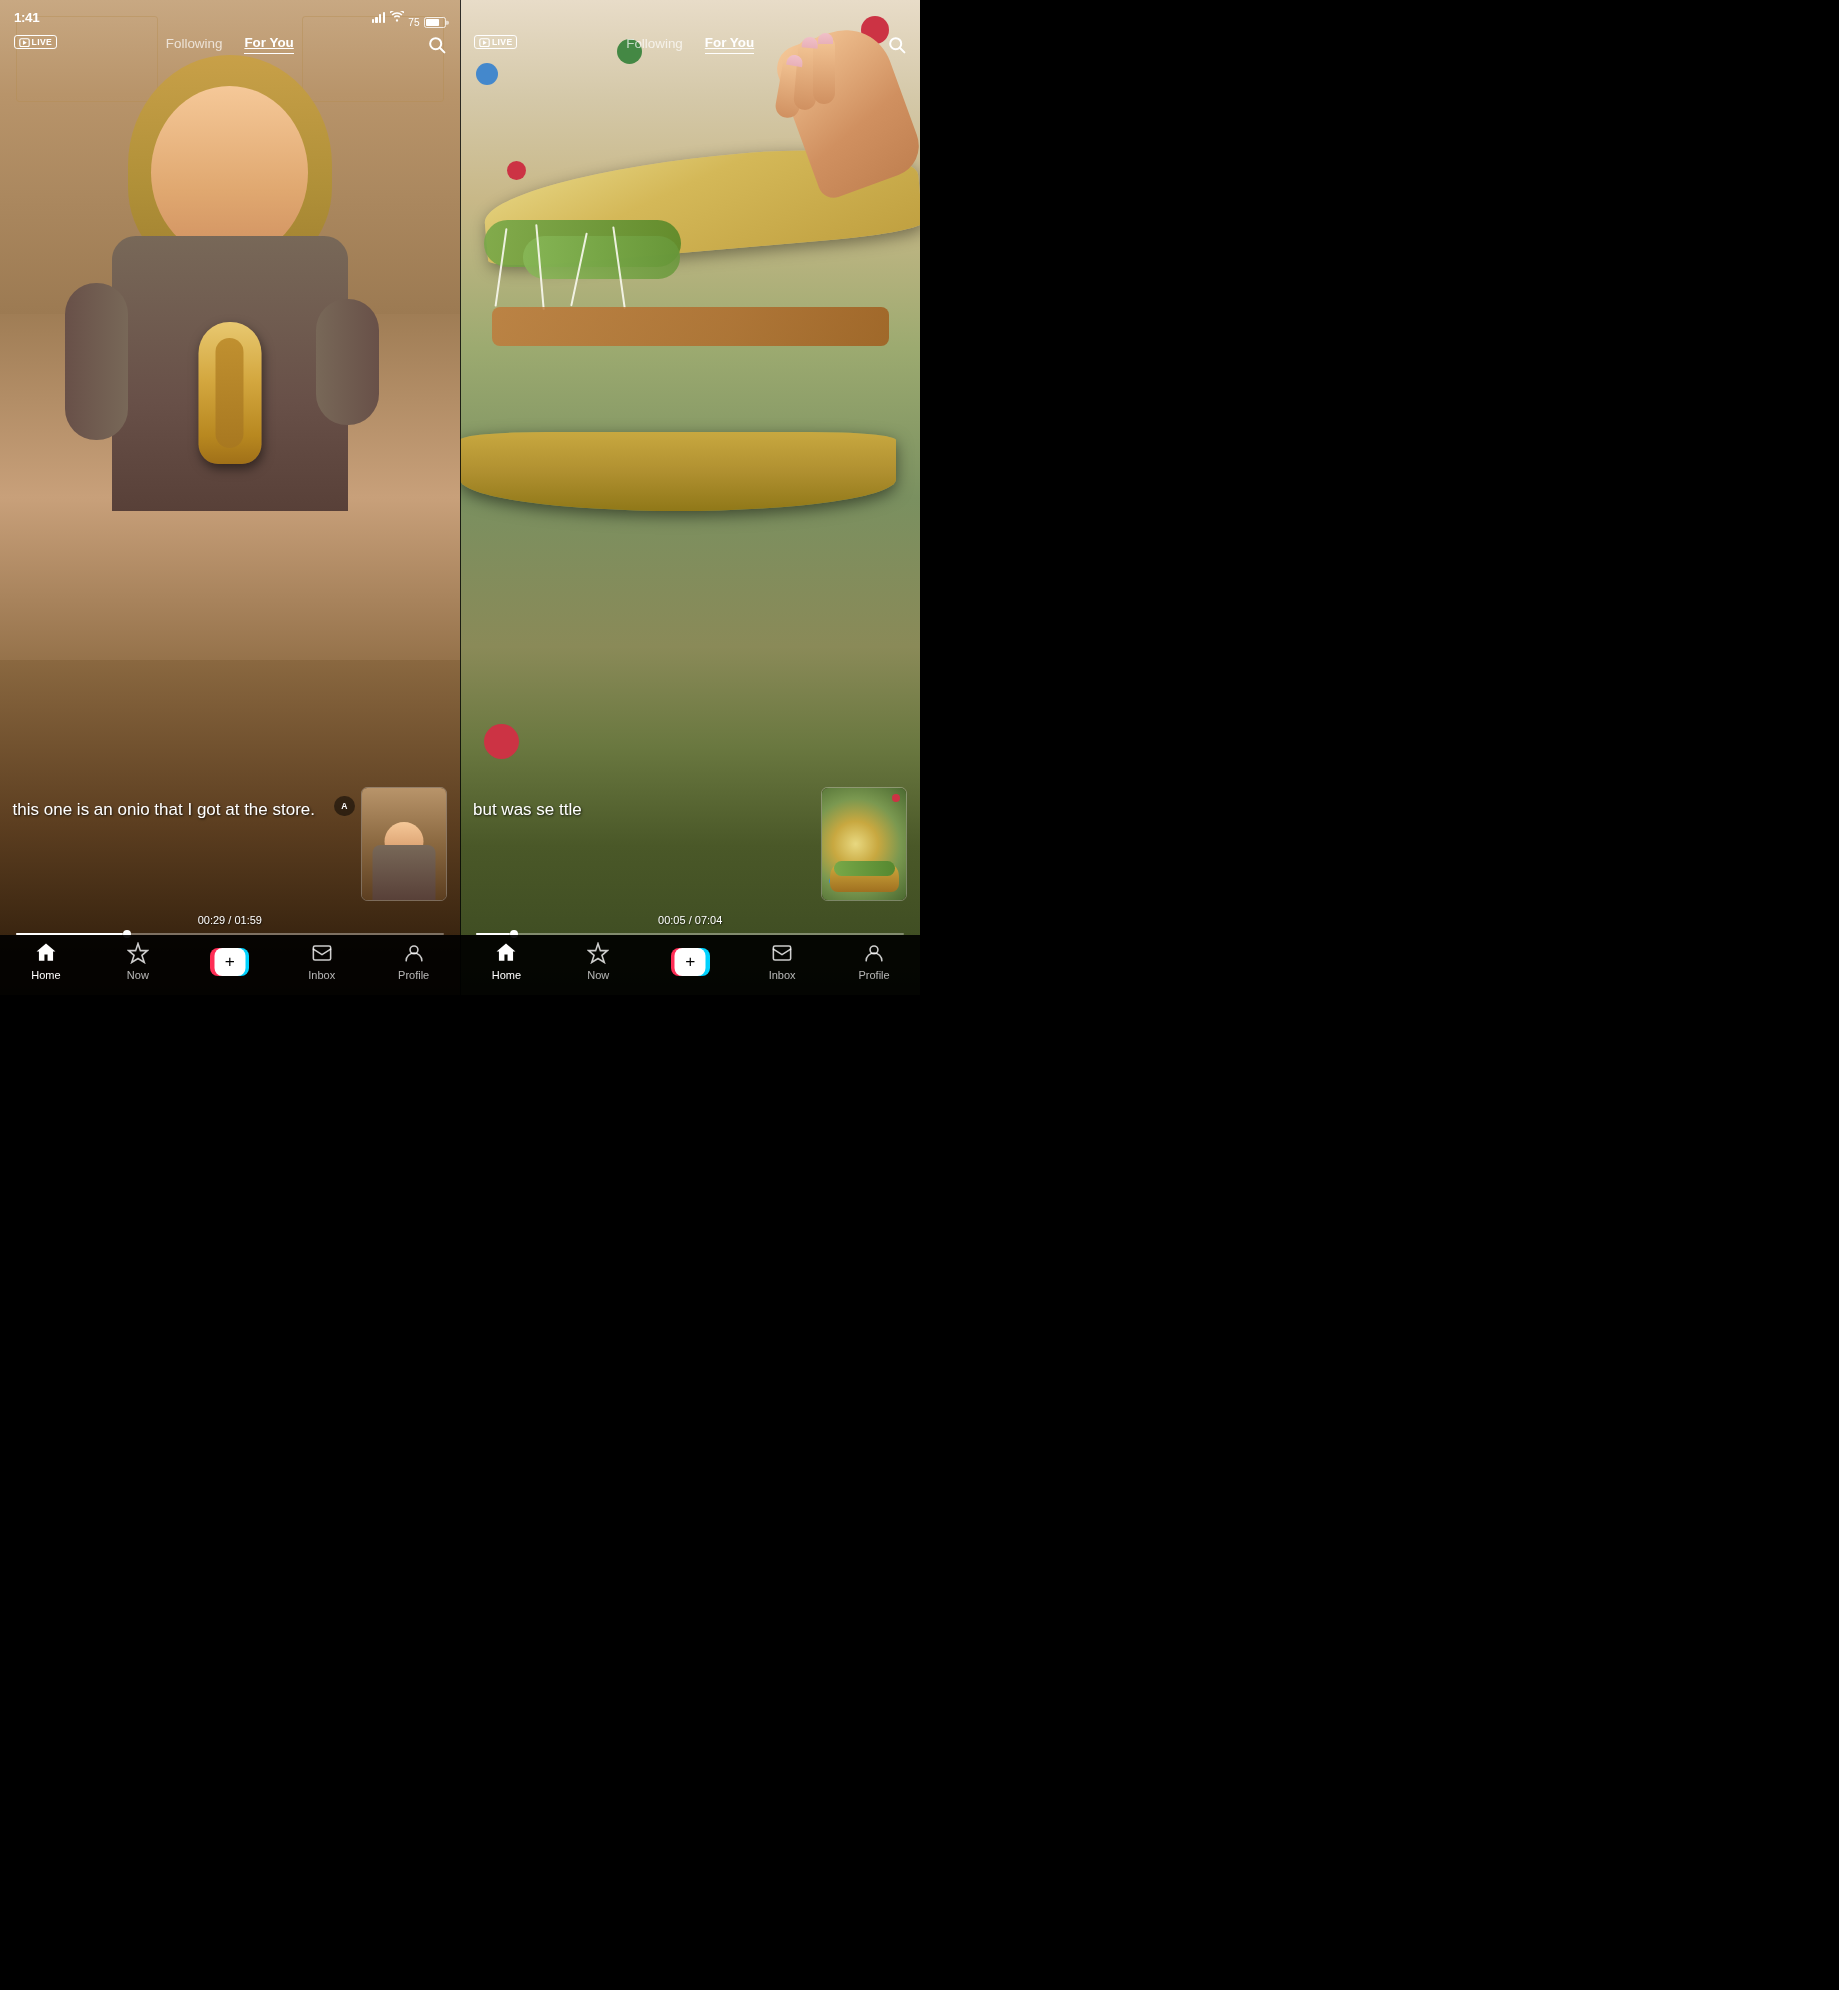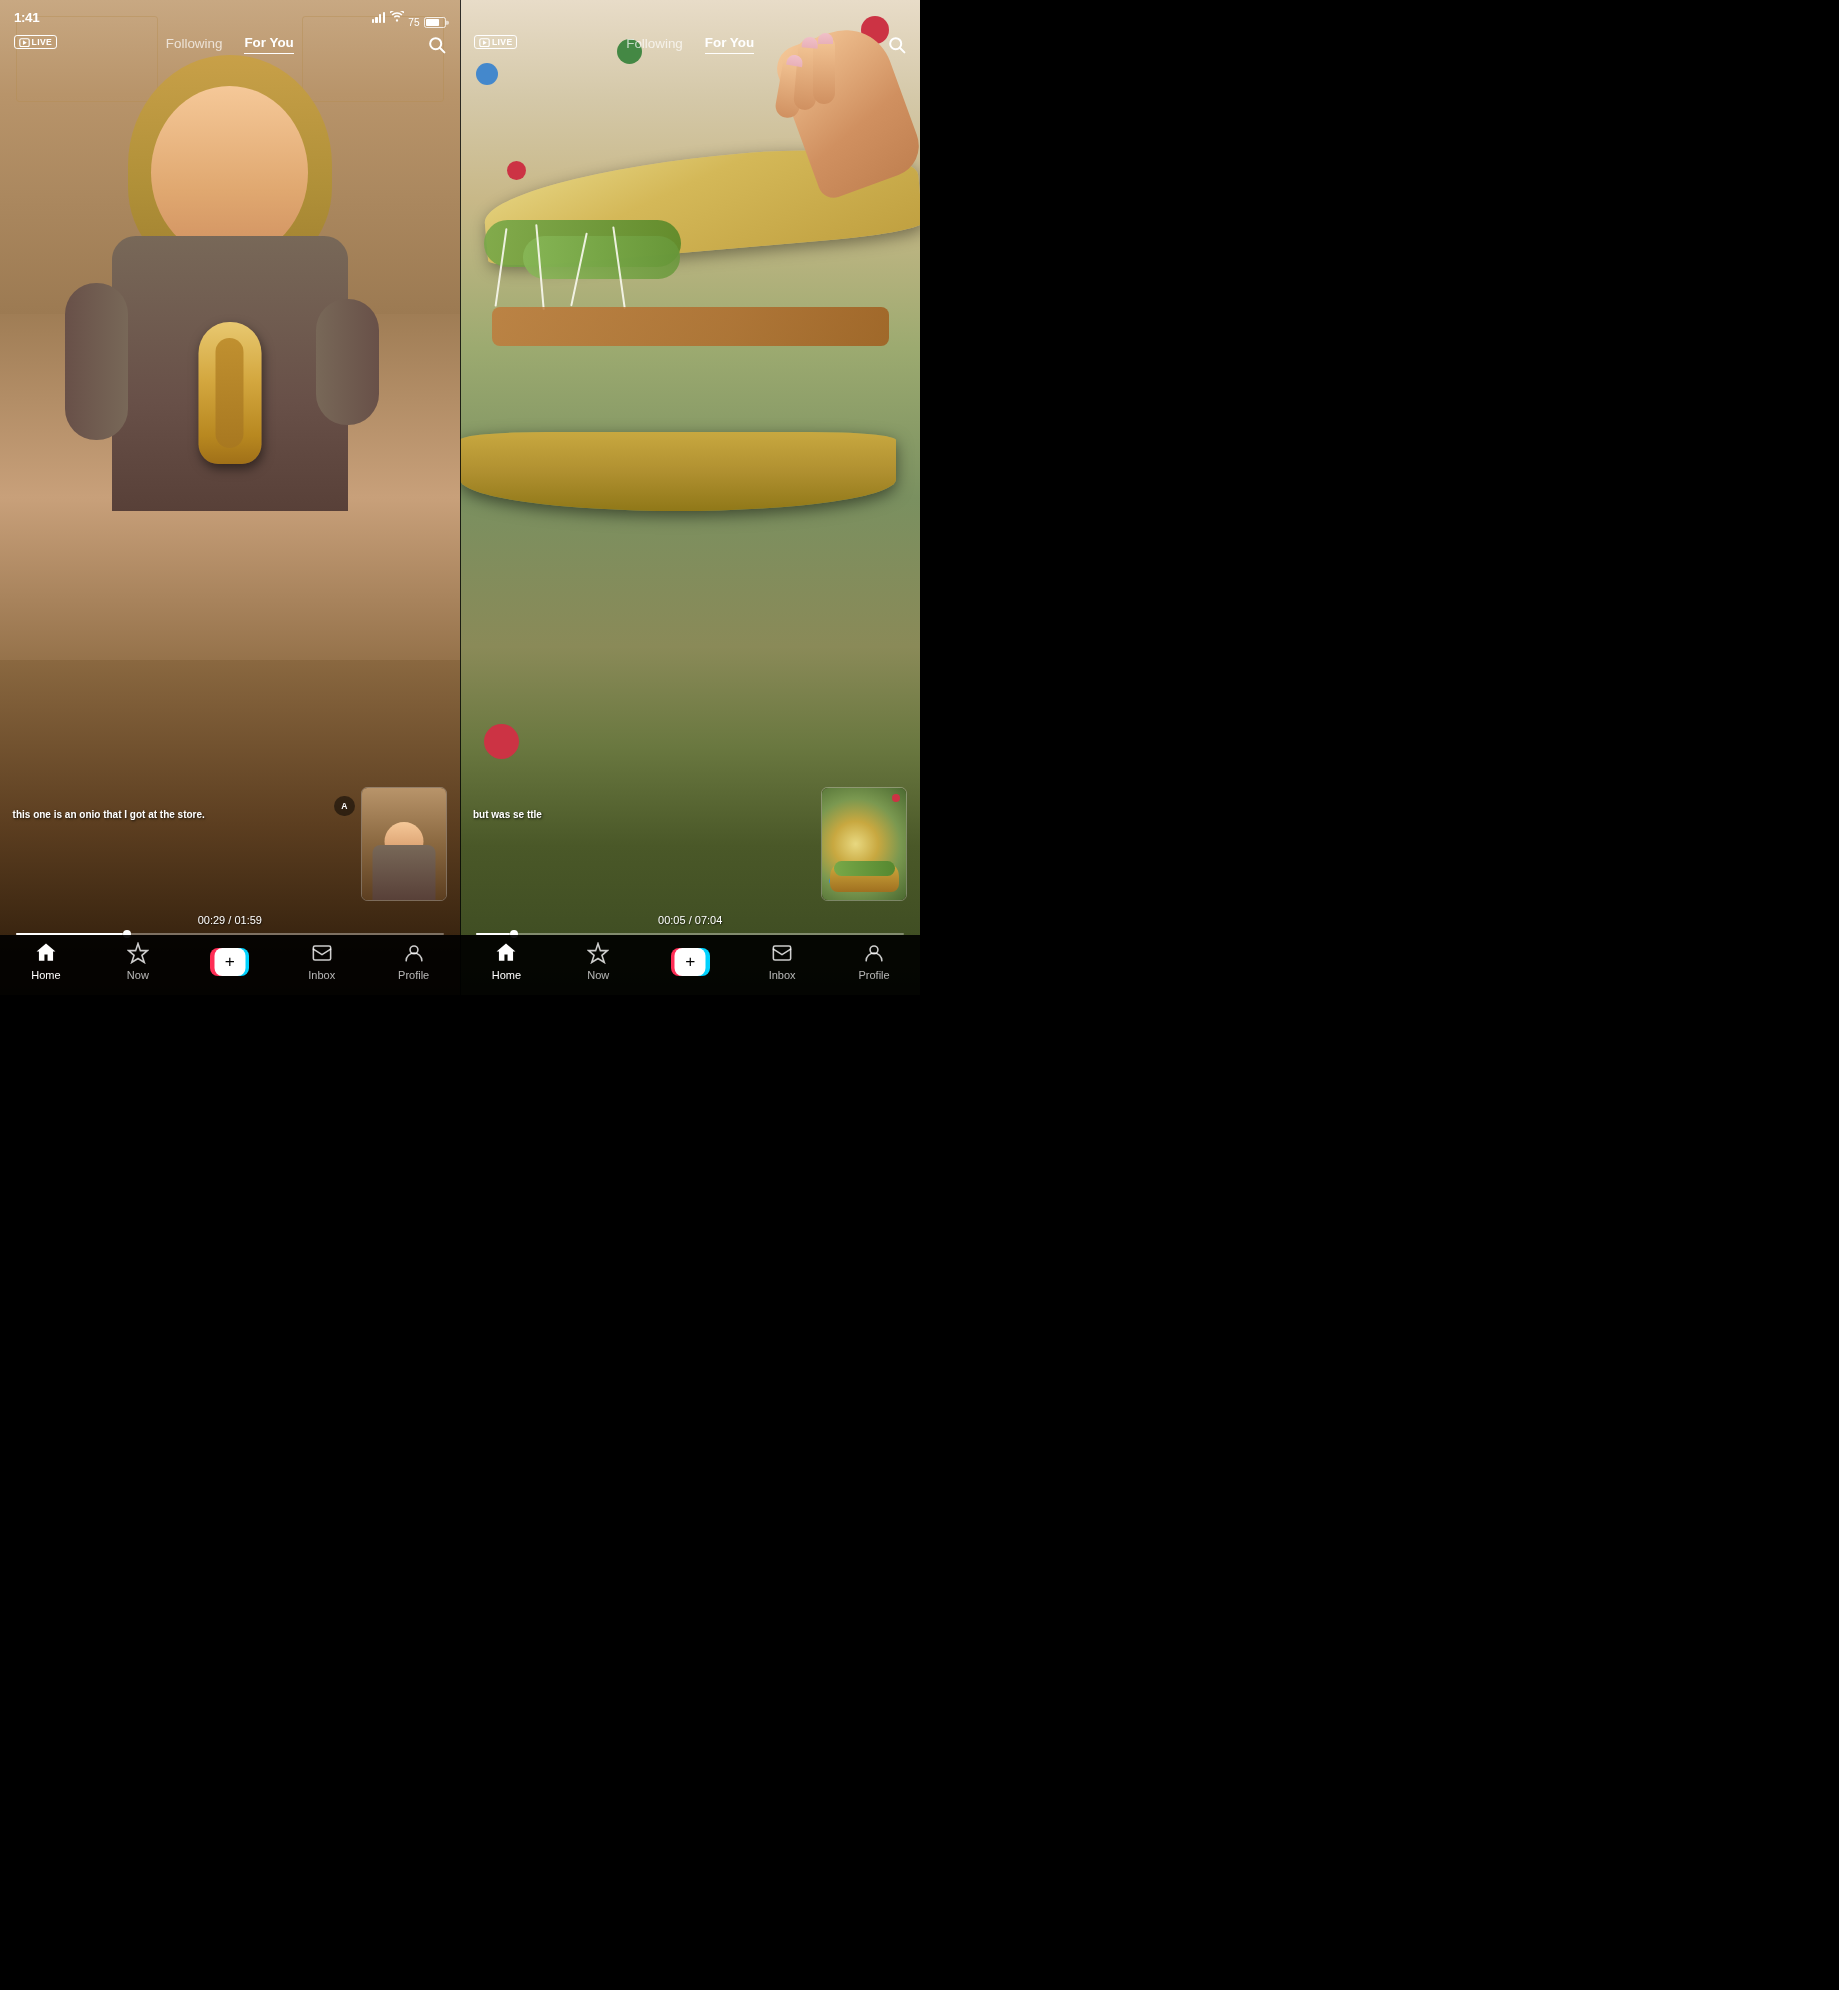--- a/index.html
+++ b/index.html
@@ -151,41 +151,42 @@
       color: rgba(255,255,255,0.7);
       font-size: 13.4px;
       font-weight: 500;
       cursor: pointer;
       padding-bottom: 3.1px;
     }
     .nav-tab.active {
       color: #fff;
       font-weight: 700;
       border-bottom: 1.6px solid #fff;
+      text-decoration: underline;
     }
     .nav-search {
       position: absolute;
       right: 14px;
       color: #fff;
       font-size: 17.3px;
       cursor: pointer;
     }
 
     
     .caption-overlay {
       position: absolute;
       bottom: 94px;
       left: 12.6px;
       right: 12.6px;
       z-index: 15;
     }
     .caption-text {
       color: #fff;
-      font-size: 10px;
-      font-weight: 700;
+      font-size: 17px;
+      font-weight: 400;
       text-shadow: 0.8px 0.8px 2.4px rgba(0,0,0,0.8);
       line-height: 1.4;
     }
 
     
     .pip-thumb {
       position: absolute;
       z-index: 16;
       border-radius: 6.3px;
       overflow: hidden;

